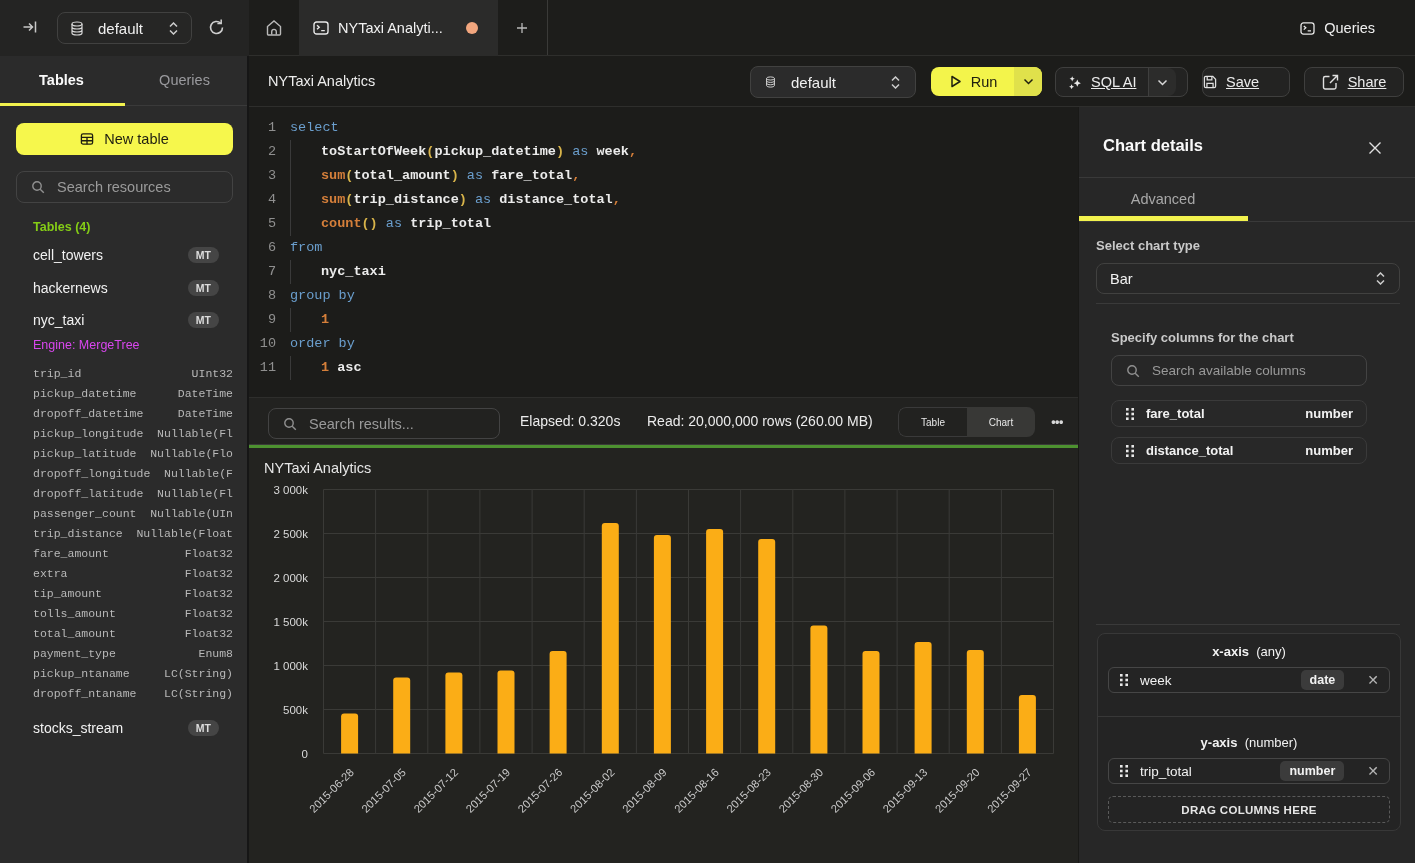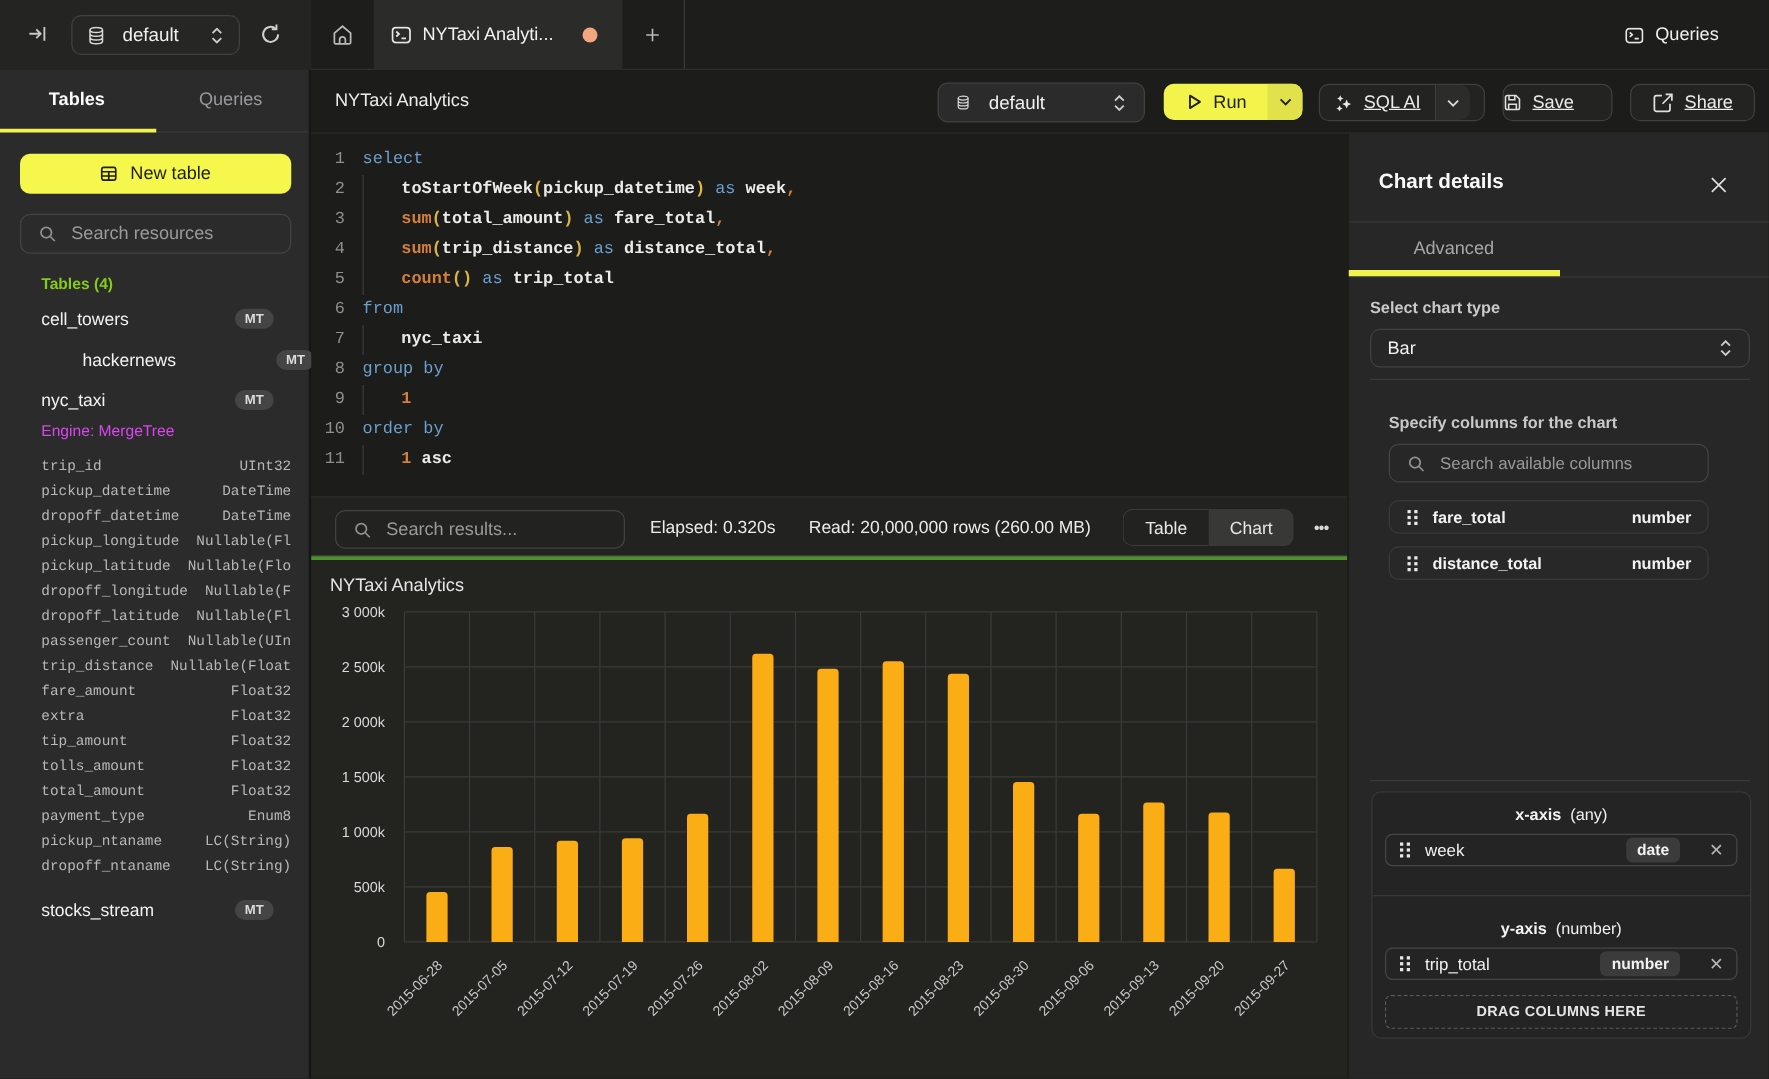--- a/index.html
+++ b/index.html
@@ -64,21 +64,21 @@
 #code .kw { color:#6b9fce; font-weight:400; }
 #code .fn { color:#d57f3a; }
 #code .pr { color:#d8b44a; }
 #code .nm { color:#d57f3a; }
 
 #toolbar { left:249px; top:397px; width:829px; height:48px; background:#222220; border-top:1px solid #2e2e2c; border-bottom:1px solid #3a3a38; }
 #rsearch { left:19px; top:10px; width:232px; height:31px; }
 #elapsed { left:271px; top:0; height:46px; font-size:14px; color:#ececec; }
 #readrows { left:398px; top:0; height:46px; font-size:14px; color:#ececec; }
 #seg { left:649px; top:9px; width:137px; height:30px; border-radius:8px; overflow:hidden; display:flex; }
-#seg .s { flex:1; display:flex; align-items:center; justify-content:center; font-size:14px; color:#e8e8e8; }
+#seg .s { flex:1; display:flex; align-items:center; justify-content:center; font-size:10px; color:#e8e8e8; }
 #seg .sel { background:#383836; }
 #dots { left:791px; top:8px; width:34px; height:31px; justify-content:center; color:#d8d8d8; font-size:12.5px; font-weight:700; letter-spacing:-0.5px; }
 #greenline { left:249px; top:445px; width:829px; height:3px; background:#4d9130; }
 
 #chartpanel { left:249px; top:448px; width:829px; height:415px; background:#232320; }
 
 #rpanel { left:1078px; top:107px; width:337px; height:756px; background:#272727; border-left:1px solid #191917; }
 #rp-head { left:0; top:0; width:337px; height:71px; border-bottom:1px solid #393939; }
 #rp-head .h { position:absolute; left:24px; top:29px; font-size:16.5px; font-weight:700; color:#fafafa; }
 #rp-close { position:absolute; right:34px; top:34px; }
@@ -174,21 +174,21 @@
           <circle cx="6" cy="6" r="4.2"></circle>
           <path d="M9.2 9.2L12.8 12.8"></path>
         </svg>
 <span>Search resources</span>
 </div>
 <div id="tables-count" class="abs">Tables (4)</div>
 <div class="abs flex trow" style="top:188px;">
         <span>cell_towers</span>
         <span class="mt">MT</span>
       </div>
-<div class="abs flex trow" style="top:221px;margin-left:33px;">
+<div class="abs flex trow" style="top:221px;">
         <span>hackernews</span>
         <span class="mt">MT</span>
       </div>
 <div class="abs flex trow" style="top:253px;">
         <span>nyc_taxi</span>
         <span class="mt">MT</span>
       </div>
 <div id="engine" class="abs">Engine: MergeTree</div>
 <div id="cols" class="abs">
 <div class="r">

